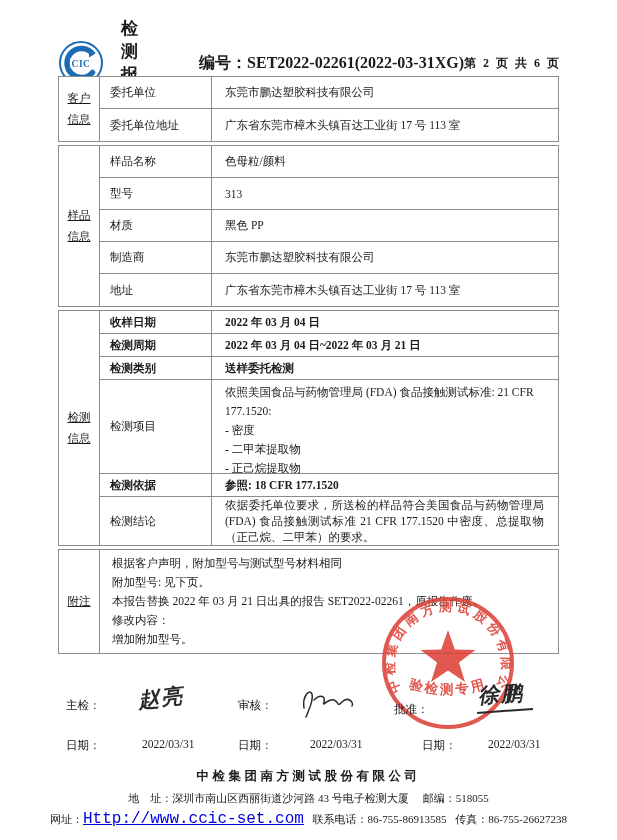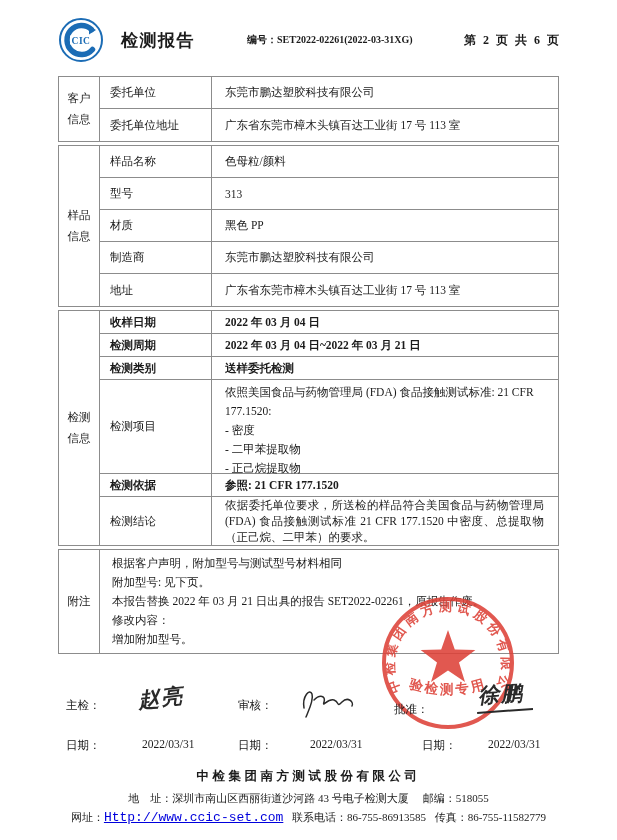--- a/index.html
+++ b/index.html
@@ -5,27 +5,27 @@
   html,body { margin:0; padding:0; background:#ffffff; }
   .page {
     position:relative; width:617px; height:840px; background:#fff;
     color:#1b1b1b; font-family:"Liberation Serif","DejaVu Serif",serif;
     font-size:11.5px; overflow:hidden;
   }
   
   .hdr { position:absolute; left:58px; top:17px; width:503px; display:flex; align-items:center; font-weight:bold; }
   .hdr .logo-wrap { width:46px; height:46px; flex:0 0 auto; }
   .hdr .title { font-size:17px; margin-left:17px; letter-spacing:1.5px; }
-  .hdr .refno { font-size:10px; margin-left:52px; white-space:nowrap; }
+  .hdr .refno { font-size:16px; margin-left:52px; white-space:nowrap; }
   .hdr .page-info { margin-left:auto; font-size:12px; letter-spacing:2px; white-space:nowrap; }
   
   .tbl { position:absolute; left:58px; top:76px; width:501px; }
   .sec { display:flex; border:1px solid #8c8c8c; margin-bottom:3px; background:#fff; }
   .sec-label { width:40px; flex:0 0 auto; border-right:1px solid #8c8c8c;
-    display:flex; flex-direction:column; align-items:center; justify-content:center; gap:6px; }
+    display:flex; flex-direction:column; align-items:center; justify-content:center; gap:6px;text-decoration:underline; }
   .sec-body { flex:1; display:flex; flex-direction:column; min-width:0; }
   .row { display:flex; border-bottom:1px solid #8c8c8c; box-sizing:border-box; align-items:stretch; }
   .row:last-child { border-bottom:none; }
   .cell-f { width:112px; flex:0 0 auto; display:flex; align-items:center;
     padding-left:10px; border-right:1px solid #8c8c8c; box-sizing:border-box; }
   .cell-v { flex:1; display:flex; align-items:center; padding:2px 8px 2px 13px; min-width:0; }
   .r32 { height:32px; } .r23 { height:23px;font-weight:bold; }
   .multiline { display:block; padding-top:3px; padding-bottom:3px; }
   .multiline .ln { line-height:19px; }
   .conc { line-height:16px; text-align:justify; padding-right:6px; }
@@ -37,21 +37,21 @@
   .sig-name { position:absolute; font-size:21px; font-style:italic; font-weight:bold;
     color:#2a2a2a; transform:rotate(-7deg); white-space:nowrap; letter-spacing:2px; }
   
   .stamp { position:absolute; left:368px; top:583px; width:160px; height:160px; opacity:0.88; pointer-events:none; }
   
   .footer { position:absolute; left:0; top:768px; width:617px; text-align:center; }
   .footer .co { font-weight:bold; font-size:12.5px; letter-spacing:3.5px; }
   .footer .ln2 { margin-top:6px; font-size:11px; }
   .footer .ln3 { margin-top:4px; font-size:11px; }
   .gap { display:inline-block; width:14px; }
-  a.site { color:#0000dd; text-decoration:underline; font-family:"Liberation Mono","DejaVu Sans Mono",monospace; font-size:13px; }
+  a.site { color:#0000dd; text-decoration:underline; font-family:"Liberation Mono","DejaVu Sans Mono",monospace; font-size:16px; }
 </style>
 </head>
 <body>
 
 <div class="page">
 
   <div class="hdr">
     <div class="logo-wrap">
       <svg width="46" height="46" viewBox="0 0 46 46">
         <circle cx="23" cy="23" r="21" fill="none" stroke="#1b6cb5" stroke-width="2"></circle>
@@ -137,21 +137,21 @@
           <div class="cell-v multiline">
             <div class="ln">依照美国食品与药物管理局 (FDA) 食品接触测试标准: 21 CFR</div>
             <div class="ln">177.1520:</div>
             <div class="ln">- 密度</div>
             <div class="ln">- 二甲苯提取物</div>
             <div class="ln">- 正己烷提取物</div>
           </div>
         </div>
         <div class="row r23">
           <div class="cell-f">检测依据</div>
-          <div class="cell-v">参照: 21 CFR 177.1520</div>
+          <div class="cell-v">参照: 18 CFR 177.1520</div>
         </div>
         <div class="row" style="height:48px;">
           <div class="cell-f">检测结论</div>
           <div class="cell-v">
               <div class="conc">依据委托单位要求，所送检的样品符合美国食品与药物管理局 (FDA) 食品接触测试标准 21 CFR 177.1520 中密度、总提取物（正己烷、二甲苯）的要求。</div>
             </div>
         </div>
       </div>
     </div>
 
@@ -205,17 +205,17 @@
   </div>
 
   <div class="footer">
     <div class="co">中检集团南方测试股份有限公司</div>
     <div class="ln2">
       <span>地　址：</span><span>深圳市南山区西丽街道沙河路 43 号电子检测大厦</span><span class="gap"></span><span>邮编：</span><span>518055</span>
     </div>
     <div class="ln3">
       <span>网址：</span><a class="site" href="#">Http://www.ccic-set.com</a>
       <span style="margin-left:6px;">联系电话：</span><span>86-755-86913585</span>
-      <span style="margin-left:6px;">传真：</span><span>86-755-11582779</span>
+      <span style="margin-left:6px;">传真：</span><span>86-755-26627238</span>
     </div>
   </div>
 
 </div>
 
 </body></html>

